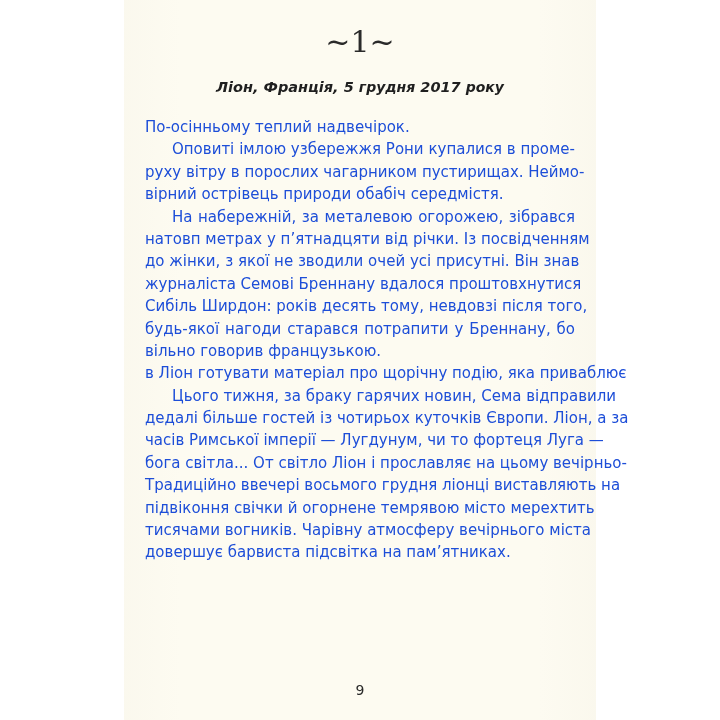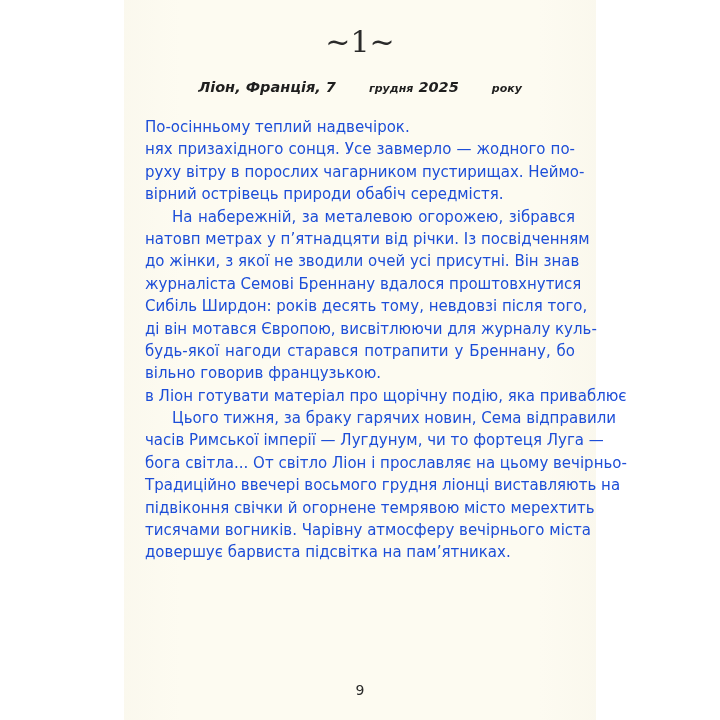--- a/index.html
+++ b/index.html
@@ -17,21 +17,21 @@
     }
     .chapter-num {
       position: absolute; left: 0; width: 472px; top: 24px; text-align: center;
       font-family: "DejaVu Serif", serif; font-size: 30px; color: #2a2a2a; letter-spacing: 0px;
     }
     .chapter-sub {
       position: absolute; left: 0; width: 472px; top: 79px; text-align: center;
       font-family: "DejaVu Sans", sans-serif; font-weight: bold; font-style: italic;
       font-size: 14.5px; color: #1f1f1f;
     }
-    .chapter-sub .sc { font-size: 11px; margin-left: 28px; }
+    .chapter-sub .sc { font-size: 14px; }
     .body {
       position: absolute; left: 21px; top: 116px; width: 430px;
       font-family: "DejaVu Sans", sans-serif; font-size: 15px; line-height: 22.4px;
       color: #1d4ed8;
     }
     .line { display: block; white-space: nowrap; text-align: justify; text-align-last: justify; height: 22.4px; }
     .line.last { text-align-last: left; }
     .line.indent { padding-left: 27px; }
     .page-num {
       position: absolute; left: 0; width: 472px; top: 682px; text-align: center;
@@ -39,41 +39,41 @@
     }
   </style>
 </head>
 <body>
 
 <div class="page">
   <div class="bleed"></div>
 
   <div class="chapter-num">~1~</div>
 
-  <div class="chapter-sub"><span>Ліон, Франція, 7 </span><span class="sc">грудня</span><span> 2025 </span><span class="sc">року</span></div>
+  <div class="chapter-sub"><span>Ліон, Франція, 5 </span><span class="sc">грудня</span><span> 2017 </span><span class="sc">року</span></div>
 
   <div class="body">
 
     <span class="line last">По-осінньому теплий надвечірок.</span>
 
-    <span class="line">нях призахідного сонця. Усе завмерло — жодного по-</span>
+    <span class="line indent">Оповиті імлою узбережжя Рони купалися в проме-</span>
     <span class="line">руху вітру в порослих чагарником пустирищах. Неймо-</span>
     <span class="line last">вірний острівець природи обабіч середмістя.</span>
 
     <span class="line indent">На набережній, за металевою огорожею, зібрався</span>
     <span class="line">натовп метрах у п’ятнадцяти від річки. Із посвідченням</span>
     <span class="line">до жінки, з якої не зводили очей усі присутні. Він знав</span>
     <span class="line">журналіста Семові Бреннану вдалося проштовхнутися</span>
     <span class="line">Сибіль Ширдон: років десять тому, невдовзі після того,</span>
-    <span class="line">ді він мотався Європою, висвітлюючи для журналу куль-</span>
     <span class="line">будь-якої нагоди старався потрапити у Бреннану, бо</span>
     <span class="line last">вільно говорив французькою.</span>
 
     <span class="line">в Ліон готувати матеріал про щорічну подію, яка приваблює</span>
     <span class="line indent">Цього тижня, за браку гарячих новин, Сема відправили</span>
+    <span class="line">дедалі більше гостей із чотирьох куточків Європи. Ліон, а за</span>
     <span class="line">часів Римської імперії — Лугдунум, чи то фортеця Луга —</span>
     <span class="line">бога світла... От світло Ліон і прославляє на цьому вечірньо-</span>
     <span class="line">Традиційно ввечері восьмого грудня ліонці виставляють на</span>
     <span class="line">підвіконня свічки й огорнене темрявою місто мерехтить</span>
     <span class="line">тисячами вогників. Чарівну атмосферу вечірнього міста</span>
     <span class="line last">довершує барвиста підсвітка на пам’ятниках.</span>
   </div>
 
   <div class="page-num">9</div>
 </div>

